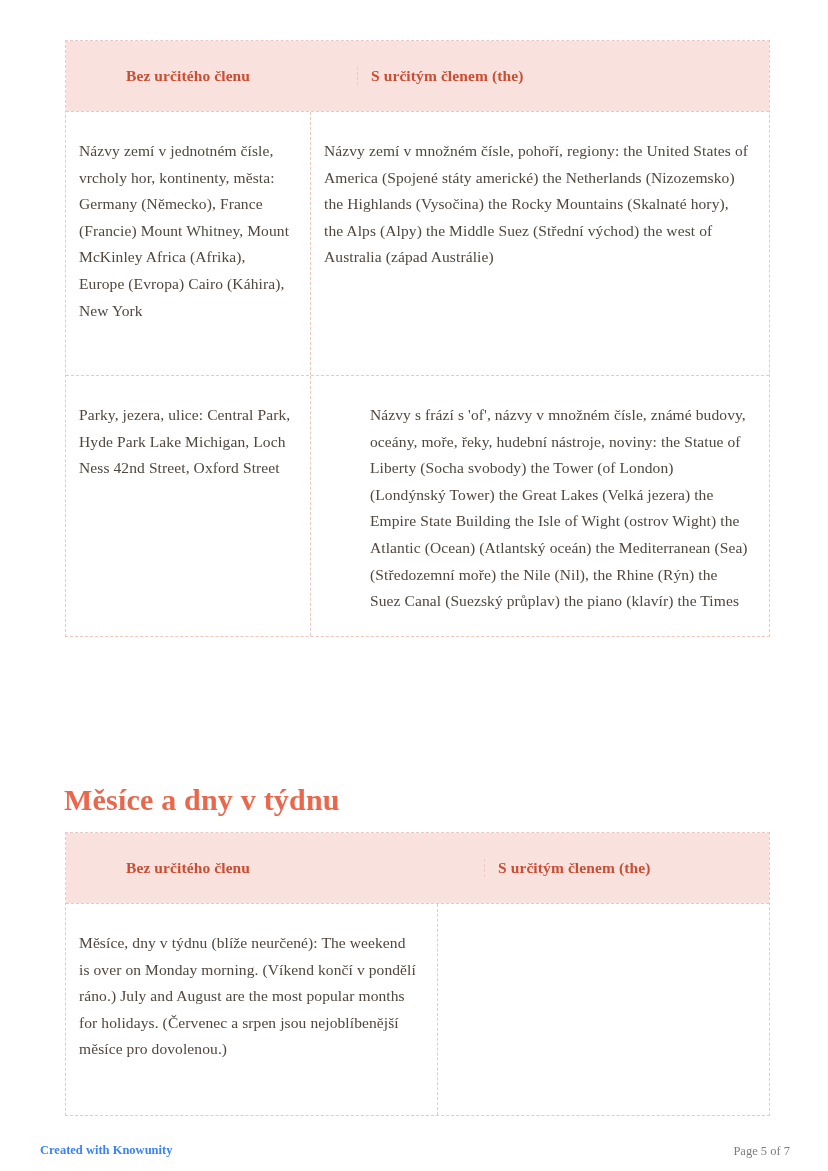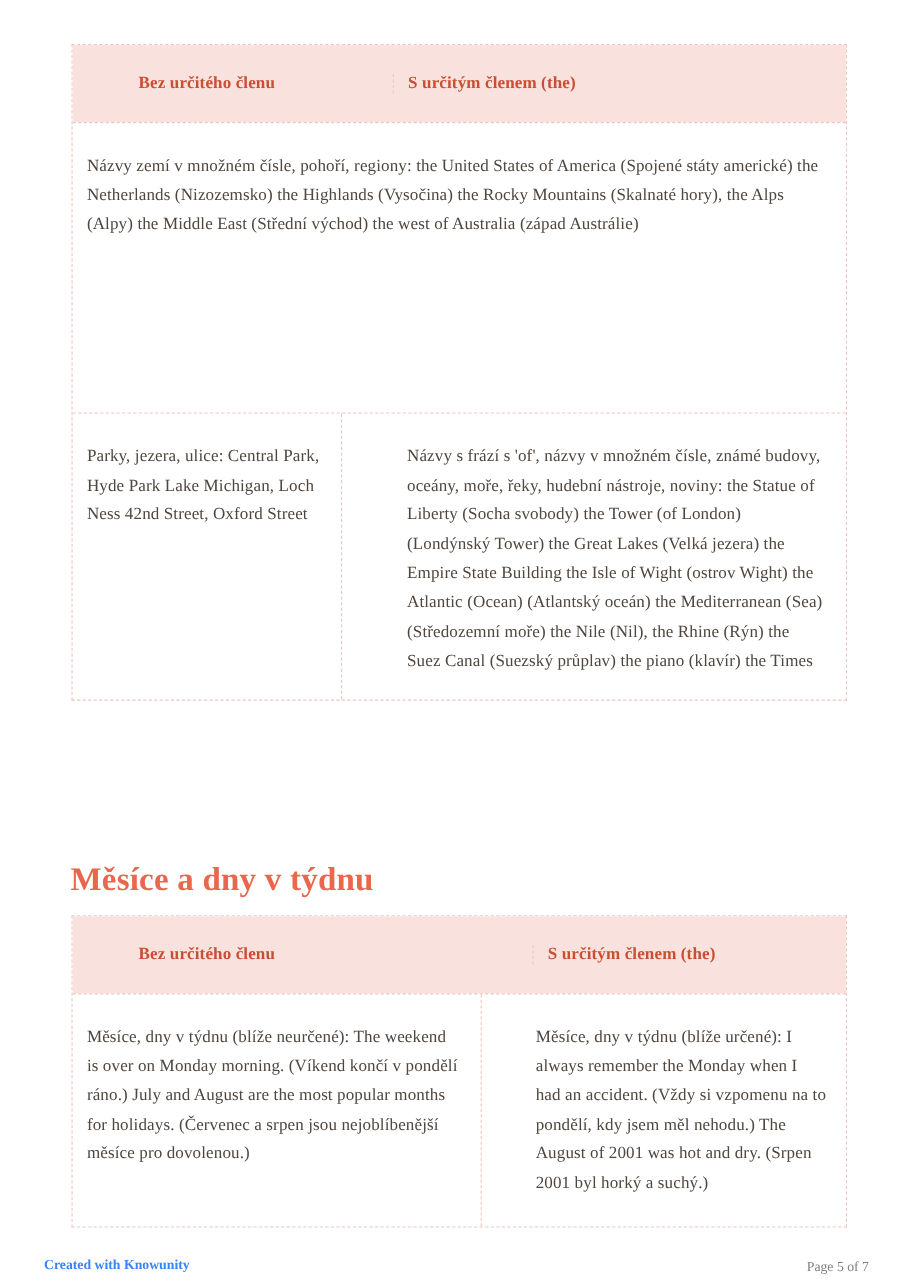--- a/index.html
+++ b/index.html
@@ -82,37 +82,37 @@
 <body>
 
 <div class="page">
 
   <div class="grammar-table t1">
     <div class="trow header">
       <div class="tcell first">Bez určitého členu</div>
       <div class="tcell second">S určitým členem (the)</div>
     </div>
     <div class="trow r1">
-      <div class="tcell second">Názvy zemí v množném čísle, pohoří, regiony: the United States of America (Spojené státy americké) the Netherlands (Nizozemsko) the Highlands (Vysočina) the Rocky Mountains (Skalnaté hory), the Alps (Alpy) the Middle East (Střední východ) the west of Australia (západ Austrálie)</div>
+      <div class="tcell first">Názvy zemí v jednotném čísle, vrcholy hor, kontinenty, města: Germany (Německo), France (Francie) Mount Whitney, Mount McKinley Africa (Afrika), Europe (Evropa) Cairo (Káhira), New York</div>
+      <div class="tcell second">Názvy zemí v množném čísle, pohoří, regiony: the United States of America (Spojené státy americké) the Netherlands (Nizozemsko) the Highlands (Vysočina) the Rocky Mountains (Skalnaté hory), the Alps (Alpy) the Middle Suez (Střední východ) the west of Australia (západ Austrálie)</div>
     </div>
     <div class="trow r3">
       <div class="tcell first">Parky, jezera, ulice: Central Park, Hyde Park Lake Michigan, Loch Ness 42nd Street, Oxford Street</div>
       <div class="tcell second">Názvy s frází s 'of', názvy v množném čísle, známé budovy, oceány, moře, řeky, hudební nástroje, noviny: the Statue of Liberty (Socha svobody) the Tower (of London) (Londýnský Tower) the Great Lakes (Velká jezera) the Empire State Building the Isle of Wight (ostrov Wight) the Atlantic (Ocean) (Atlantský oceán) the Mediterranean (Sea) (Středozemní moře) the Nile (Nil), the Rhine (Rýn) the Suez Canal (Suezský průplav) the piano (klavír) the Times</div>
     </div>
   </div>
 
   <div class="section-heading">Měsíce a dny v týdnu</div>
 
   <div class="grammar-table t2">
     <div class="trow header">
       <div class="tcell first">Bez určitého členu</div>
       <div class="tcell second">S určitým členem (the)</div>
     </div>
     <div class="trow r1">
       <div class="tcell first">Měsíce, dny v týdnu (blíže neurčené): The weekend is over on Monday morning. (Víkend končí v pondělí ráno.) July and August are the most popular months for holidays. (Červenec a srpen jsou nejoblíbenější měsíce pro dovolenou.)</div>
-      <div class="tcell second">Měsíce, dny v týdnu (blíže určené): I always remember the Monday when I had an accident. (Vždy si vzpomenu na to pondělí, kdy jsem měl nehodu.) The August of 2001 was hot and dry. (Srpen 2001 byl horký a suchý.)</div>
     </div>
   </div>
 
   <div class="footer-left">Created with Knowunity</div>
   <div class="footer-right">Page 5 of 7</div>
 
 </div>
 
 </body></html>

